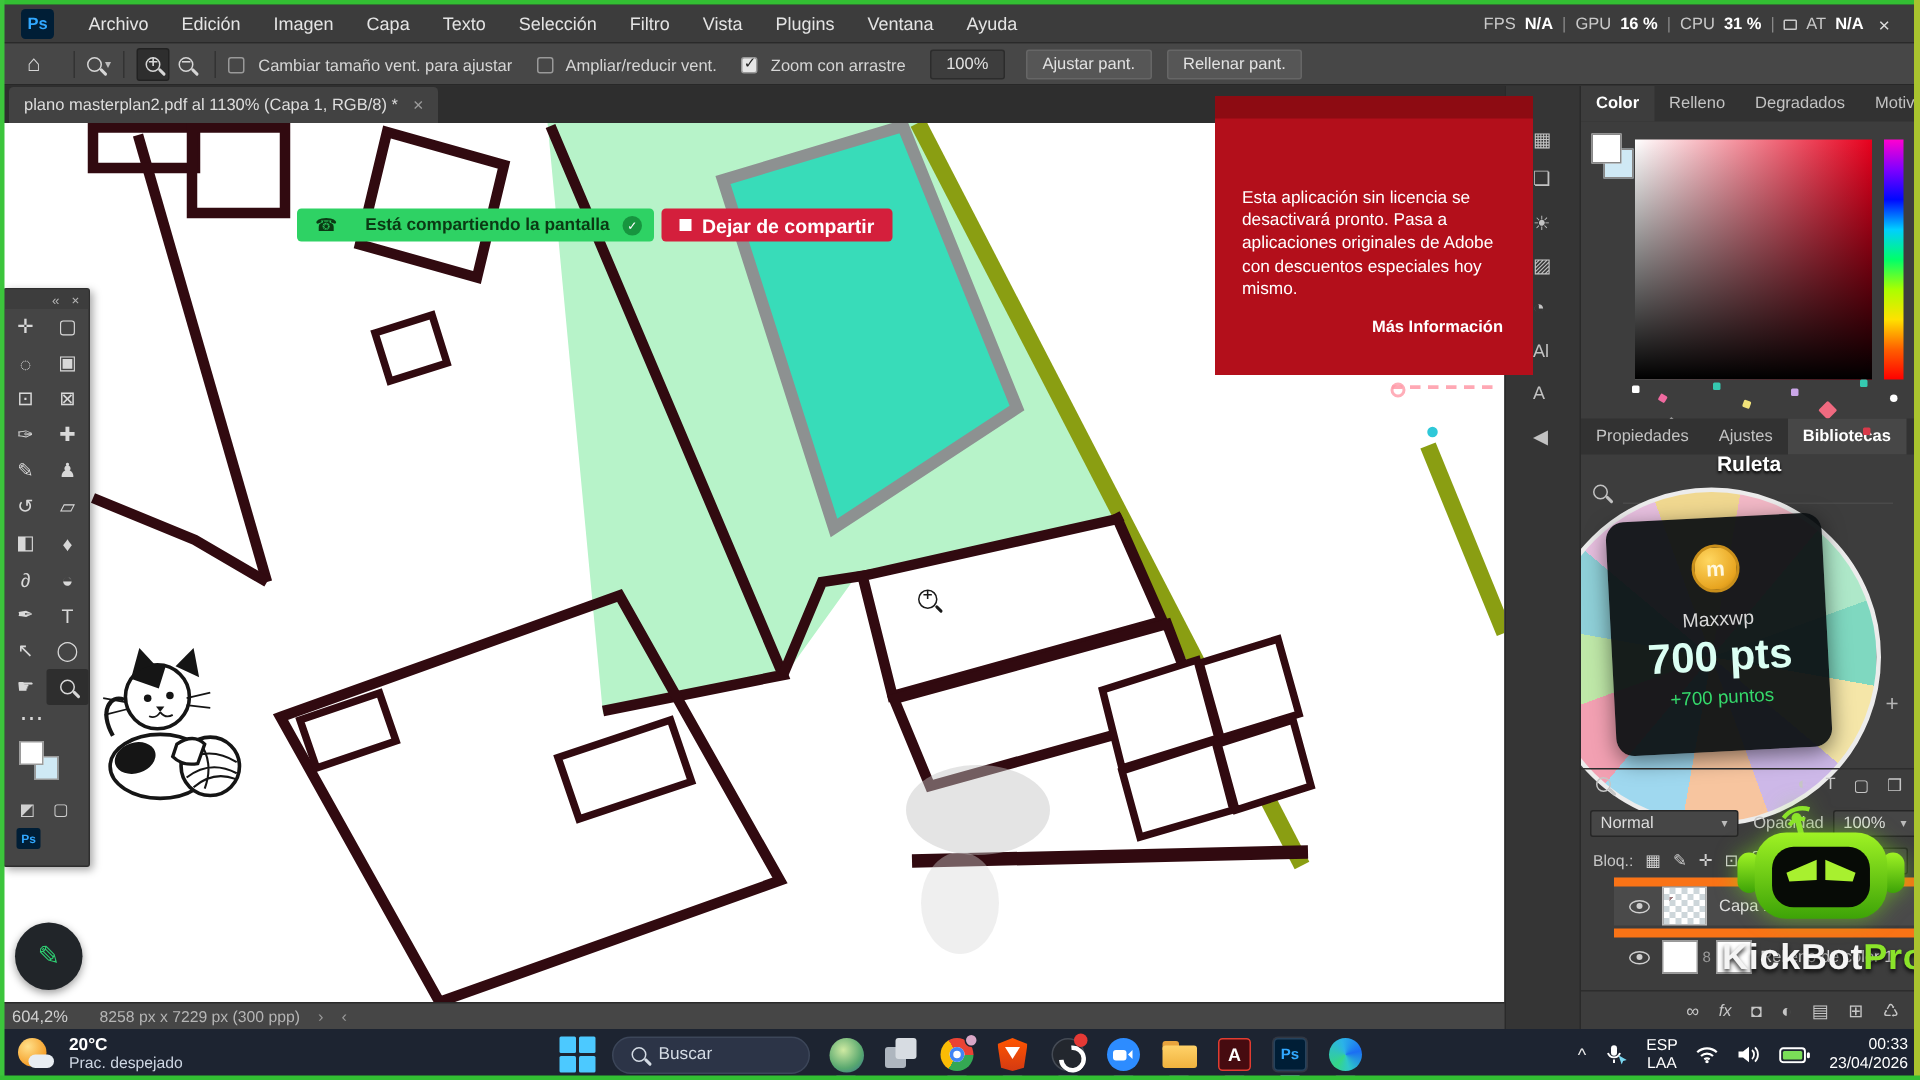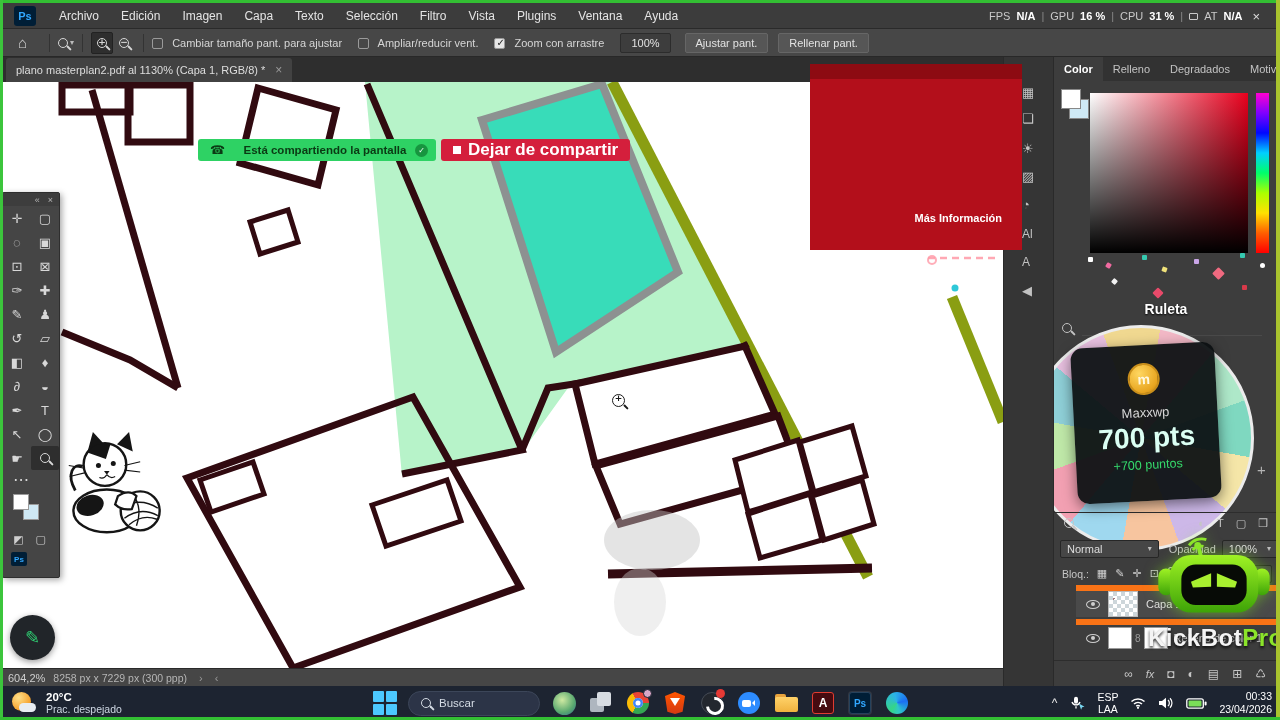--- a/index.html
+++ b/index.html
@@ -62,21 +62,21 @@
   .doc-tab .x { color:#9a9a9a; margin-left:10px; font-size:12px; }
 
   
   #canvas { left:0; top:82px; width:1003px; height:586px; background:#ffffff; overflow:hidden; z-index:1; }
   #cursor { left:612px; top:393px; color:#1a1a1a; z-index:20; width:13px; height:13px; }
 
   
   #statusbar { left:0; top:668px; width:1003px; height:18px; background:#464646;
     border-top:1px solid #2a2a2a; color:#cfcfcf; font-size:11px; display:flex;
     align-items:center; z-index:6; }
-  #statusbar .z { margin:0 8px 0 8px; }
+  #statusbar .z { margin:0 21px 0 8px; }
   #statusbar .info { color:#b5b5b5; font-size:10.5px; }
   #statusbar .arr { color:#9a9a9a; margin-left:12px; font-size:11px; }
 
   
   #toolbar { left:2px; top:192px; width:58px; height:386px; background:#454545;
     border:1px solid #2e2e2e; border-radius:2px; z-index:10; box-shadow:2px 2px 6px rgba(0,0,0,.35); }
   #toolbar .hdr { height:13px; display:flex; justify-content:flex-end; align-items:center;
     gap:8px; color:#b5b5b5; font-size:9px; padding:0 6px; background:#3d3d3d; }
   .tool-grid { display:grid; grid-template-columns:1fr 1fr; }
   .tool { height:24px; display:flex; align-items:center; justify-content:center;
@@ -93,21 +93,21 @@
 
   
   #sharebar { left:198px; top:139px; z-index:30; display:flex; align-items:center; }
   .pill { background:#2ed264; height:22px; display:flex; align-items:center; border-radius:3px;
     padding:0 8px 0 12px; width:238px; }
   .pill .ph { color:#0b3a14; font-size:12px; margin-right:10px; }
   .pill .tx { color:#0b3a14; font-weight:bold; font-size:11.5px; flex:1; text-align:center; }
   .pill .ok { width:13px; height:13px; background:#17953f; border-radius:50%; color:#fff;
     font-size:8px; display:flex; align-items:center; justify-content:center; }
   .stopbtn { background:#d41f3c; height:22px; border-radius:3px; margin-left:5px; color:#fff;
-    font-weight:bold; font-size:17px; display:flex; align-items:center; padding:0 12px; }
+    font-weight:bold; font-size:13px; display:flex; align-items:center; padding:0 12px; }
   .stopbtn .sq { width:8px; height:8px; background:#fff; margin-right:7px; }
 
   
   #banner { left:810px; top:64px; width:212px; height:186px; background:#b30f1b; z-index:25; }
   #banner .strip { height:15px; background:#8d0b12; }
   #banner .msg { color:#fff; font-size:11.5px; line-height:1.32; padding:46px 18px 0 18px; font-weight:500; }
   #banner .lnk { position:absolute; right:20px; bottom:26px; color:#fff; font-weight:bold; font-size:11px; }
 
   
   #dockstrip { left:1003px; top:57px; width:50px; height:629px; background:#353535;
@@ -364,21 +364,21 @@
         </span>
       </span>
     <span class="opt-zoombtn">
         <span class="mag">
           <span class="mg">−</span>
         </span>
       </span>
     <span class="vsep"></span>
     <span class="opt-group">
       <span class="cb"></span>
-      <span>Cambiar tamaño pant. para ajustar</span>
+      <span>Cambiar tamaño vent. para ajustar</span>
     </span>
     <span class="opt-group">
       <span class="cb"></span>
       <span>Ampliar/reducir vent.</span>
     </span>
     <span class="opt-group">
       <span class="cb on"></span>
       <span>Zoom con arrastre</span>
     </span>
     <span class="opt-val">100%</span>
@@ -447,20 +447,21 @@
     </div>
     <div class="stopbtn">
       <span class="sq"></span>
       <span>Dejar de compartir</span>
     </div>
   </div>
 
   
   <div class="abs" id="banner">
     <div class="strip"></div>
+    <div class="msg">Esta aplicación sin licencia se desactivará pronto. Pasa a aplicaciones originales de Adobe con descuentos especiales hoy mismo.</div>
     <div class="lnk">Más Información</div>
   </div>
 
   
   <div class="abs" id="dockstrip">
     <span class="dock-ico" style="top:28px">▦</span>
     <span class="dock-ico" style="top:54px">❏</span>
     <span class="dock-ico" style="top:84px">☀</span>
     <span class="dock-ico" style="top:112px">▨</span>
     <span class="dock-ico" style="top:140px">◔</span>
@@ -489,20 +490,25 @@
     <span class="confetti" style="left:52px;top:206px;background:#f06aa0;transform:rotate(30deg)"></span>
     <span class="confetti" style="left:88px;top:198px;background:#35c9b0"></span>
     <span class="confetti" style="left:108px;top:210px;background:#f0e27a;transform:rotate(20deg)"></span>
     <span class="confetti" style="left:140px;top:202px;background:#caa6e8"></span>
     <span class="confetti" style="left:160px;top:212px;background:#f06a80;width:9px;height:9px;transform:rotate(45deg)"></span>
     <span class="confetti" style="left:58px;top:222px;background:#f2f2f2;transform:rotate(40deg)"></span>
     <span class="confetti" style="left:100px;top:232px;background:#e84a6a;width:8px;height:8px;transform:rotate(45deg)"></span>
     <span class="confetti" style="left:186px;top:196px;background:#35c9b0"></span>
     <span class="confetti" style="left:206px;top:206px;background:#fff;border-radius:50%"></span>
 
+    <div class="ptabs" style="position:absolute;left:0;top:222px;width:224px">
+      <span class="ptab">Propiedades</span>
+      <span class="ptab">Ajustes</span>
+      <span class="ptab active bold">Bibliotecas</span>
+    </div>
     <span class="confetti" style="left:188px;top:228px;background:#d83a4a"></span>
 
     <div class="ruleta-title">Ruleta</div>
     <span class="lib-search mag"></span>
     <div class="lib-line"></div>
     <div class="wheel"></div>
     <div class="prize-card">
       <div class="coin">m</div>
       <div class="prize-user">Maxxwp</div>
       <div class="prize-pts">700 pts</div>

